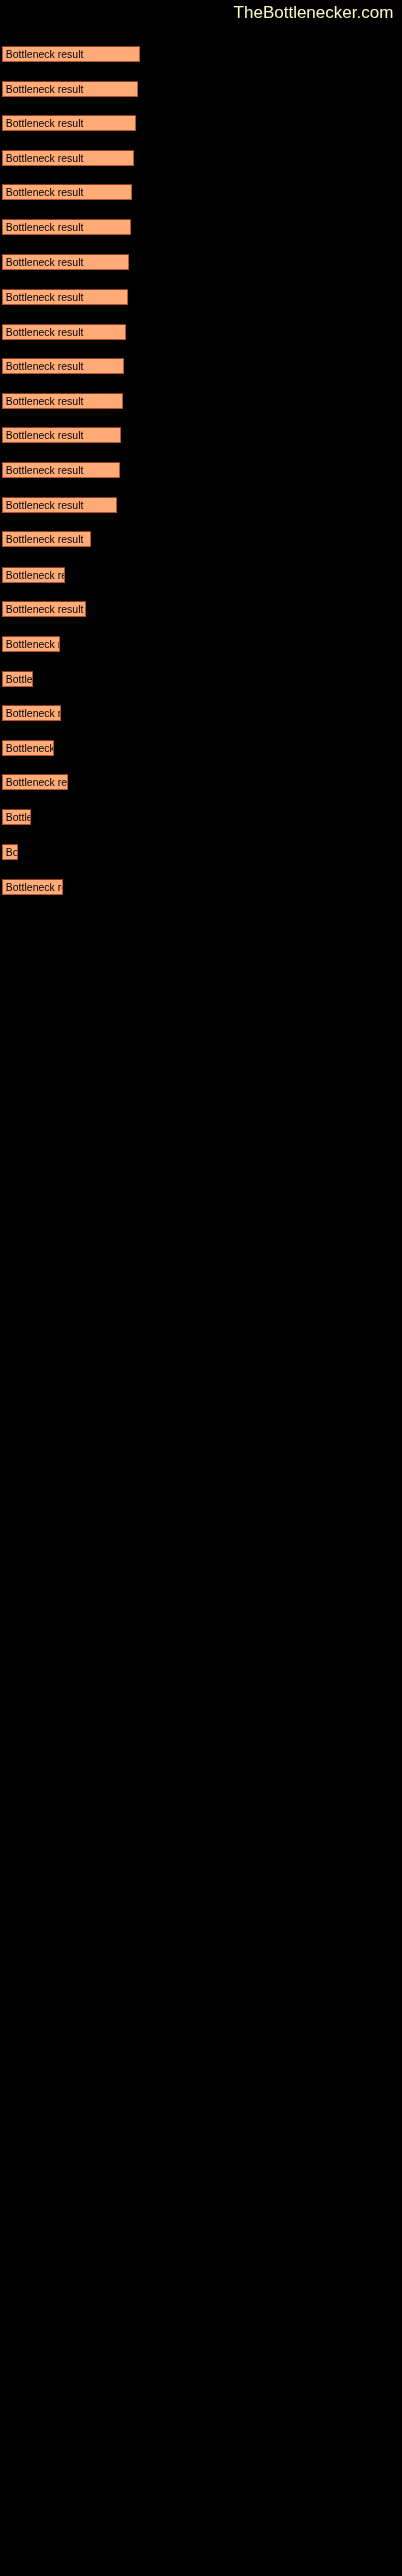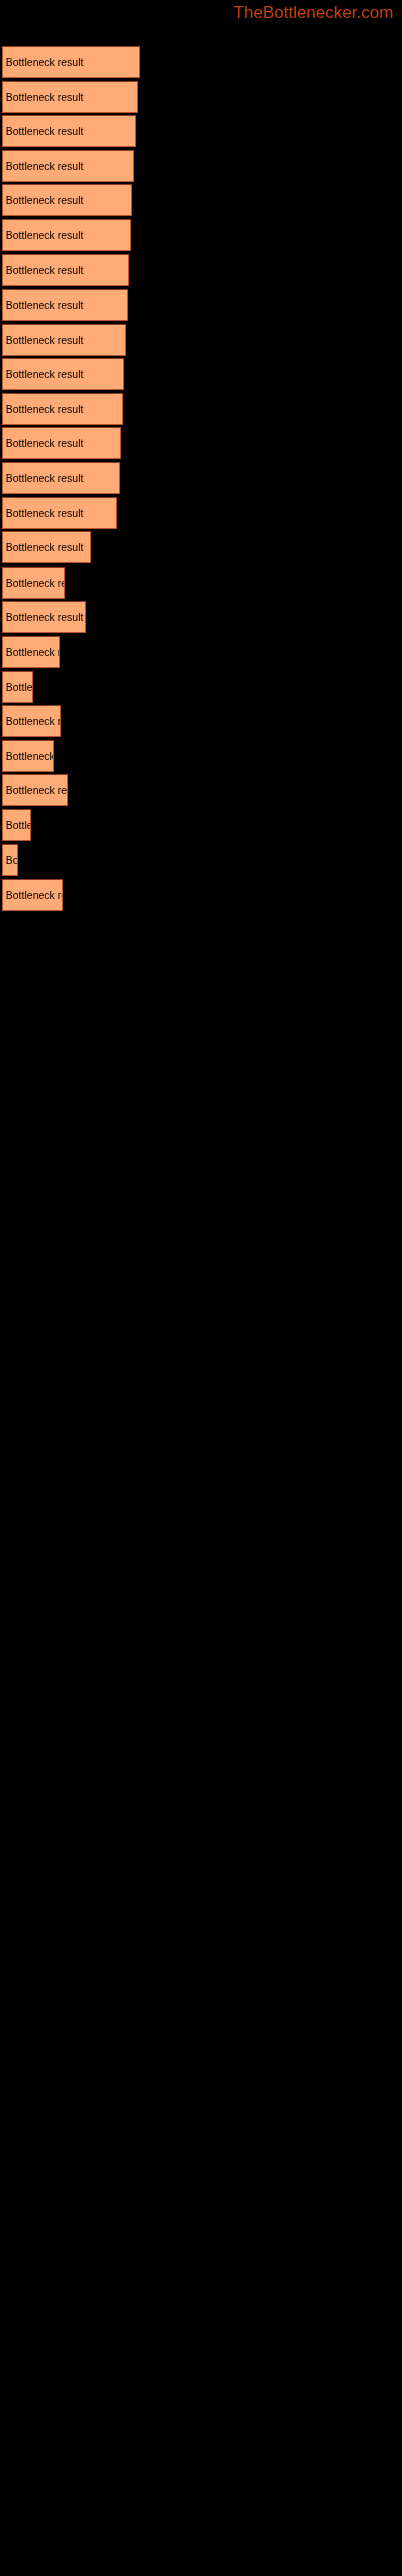--- a/index.html
+++ b/index.html
@@ -18,36 +18,36 @@
     background: #000000;
     overflow: hidden;
   }
   #watermark {
     position: absolute;
     top: 1.6px;
     right: 9.7px;
     font-family: "Liberation Sans", sans-serif;
     font-size: 17px;
     line-height: 21px;
-    color: #c2410c;
+    color: #fef9c3;
     letter-spacing: 0px;
     white-space: nowrap;
     user-select: none;
   }
   #bars {
     position: absolute;
     top: 0;
     left: 0;
     width: 403px;
     height: 2576px;
   }
   .bar {
     position: absolute;
     left: 1.6px;
-    height: 32px;
+    height: 16px;
     box-sizing: border-box;
     background: #ffab77;
     border: 0.8px solid #b5572a;
     border-top-color: #8a3d1c;
     overflow: hidden;
     white-space: nowrap;
     text-align: right;
   }
   .bar-label {
     position: absolute;

